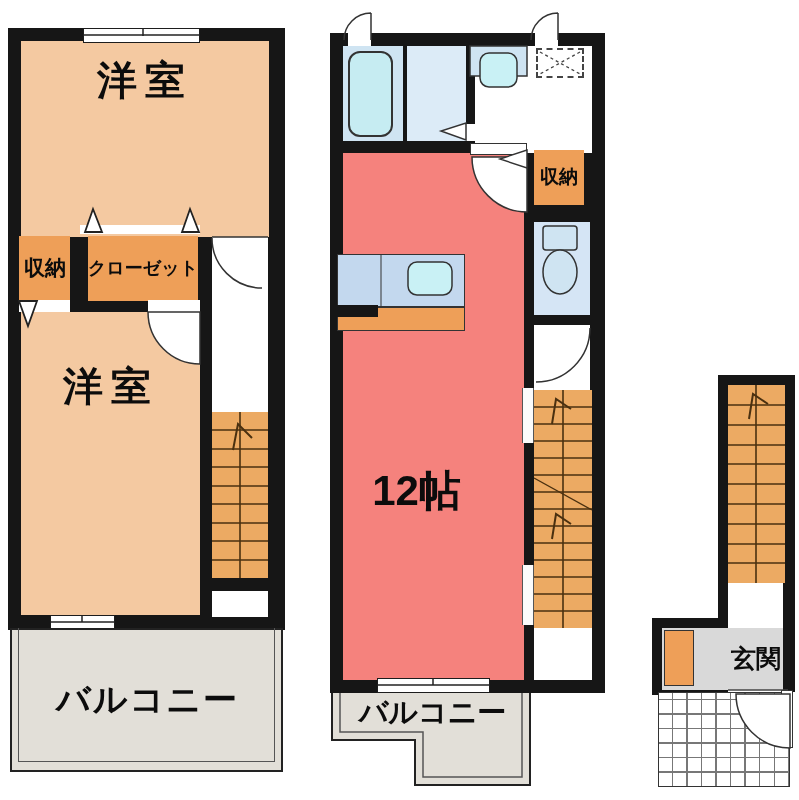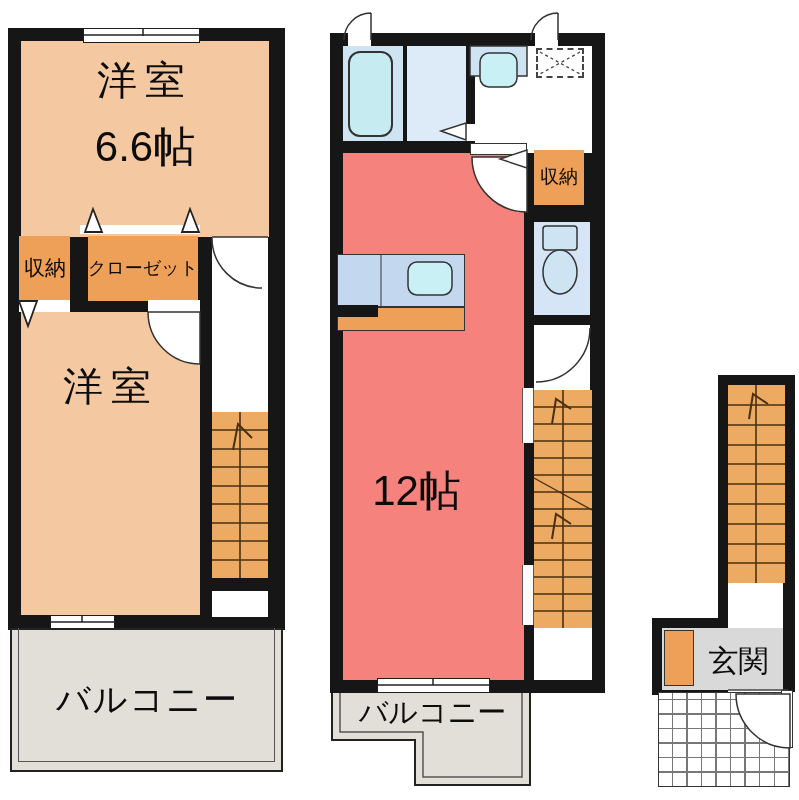--- a/index.html
+++ b/index.html
@@ -6,21 +6,21 @@
   .plan{position:relative;width:799px;height:800px;background:#ffffff;overflow:hidden;
         font-family:"Liberation Sans","DejaVu Sans",sans-serif;}
   .f{position:absolute;box-sizing:border-box;}
   .wall{background:var(--wall);}
   .peach{background:var(--western-room);}
   .orange{background:var(--closet-orange);}
   .stairs{background:var(--stairs-orange);}
   .red{background:var(--ldk-red);}
   .white{background:#ffffff;}
   .gray{background:var(--balcony-gray);}
-  .label{position:absolute;color:#0c0c0c;font-weight:normal;text-align:center;line-height:1;
+  .label{position:absolute;color:#0c0c0c;font-weight:bold;text-align:center;line-height:1;
          white-space:nowrap;}
   svg.overlay{position:absolute;left:0;top:0;z-index:40;pointer-events:none;}
   .label{z-index:50;}
   .win{background:#fff;border:1.5px solid #1d1d1d;}
   .rail{background:#fbfbfb;border-left:1.5px solid #555;border-right:1.5px solid #555;}
   .tiles{background-color:#fff;
     background-image:
       repeating-linear-gradient(0deg, transparent 0px, transparent 13px, #777 13px, #777 14.5px),
       repeating-linear-gradient(90deg, transparent 0px, transparent 13px, #777 13px, #777 14.5px);
     border:1.5px solid #333;}
@@ -174,23 +174,22 @@
       <path d="M728,405 H785 M728,425 H785 M728,445 H785 M728,464 H785 M728,484 H785 M728,504 H785 M728,524 H785 M728,544 H785 M728,563 H785"></path>
       <path d="M756,385 V583"></path>
       <polyline points="768,404 753,394 749,419" stroke-width="2"></polyline>
     </g>
 
     <path d="M728,690 L788,690" stroke="#444" stroke-width="1.3" fill="none"></path>
     <path d="M790,694 L736,694 A54,54 0 0 0 790,748 Z" fill="#ffffff" stroke="#333" stroke-width="1.5"></path>
   </svg>
 
   <div class="label" style="left:21px;top:60px;width:248px;font-size:40px;letter-spacing:8px;">洋室</div>
-  <div class="label" style="left:21px;top:126px;width:248px;font-size:42px;">6.6帖</div>
   <div class="label" style="left:19px;top:257px;width:52px;font-size:21px;">収納</div>
   <div class="label" style="left:86px;top:259px;width:114px;font-size:18px;">クローゼット</div>
   <div class="label" style="left:21px;top:366px;width:180px;font-size:40px;letter-spacing:8px;">洋室</div>
   <div class="label" style="left:30px;top:682px;width:235px;font-size:34px;letter-spacing:2px;">バルコニー</div>
   <div class="label" style="left:343px;top:470px;width:147px;font-size:42px;">12帖</div>
   <div class="label" style="left:534px;top:167px;width:50px;font-size:19px;">収納</div>
   <div class="label" style="left:340px;top:698px;width:185px;font-size:29px;">バルコニー</div>
-  <div class="label" style="left:696px;top:646px;width:85px;font-size:30px;">玄関</div>
+  <div class="label" style="left:696px;top:646px;width:85px;font-size:25px;text-align:right;">玄関</div>
 
 </div>
 
 </body></html>

